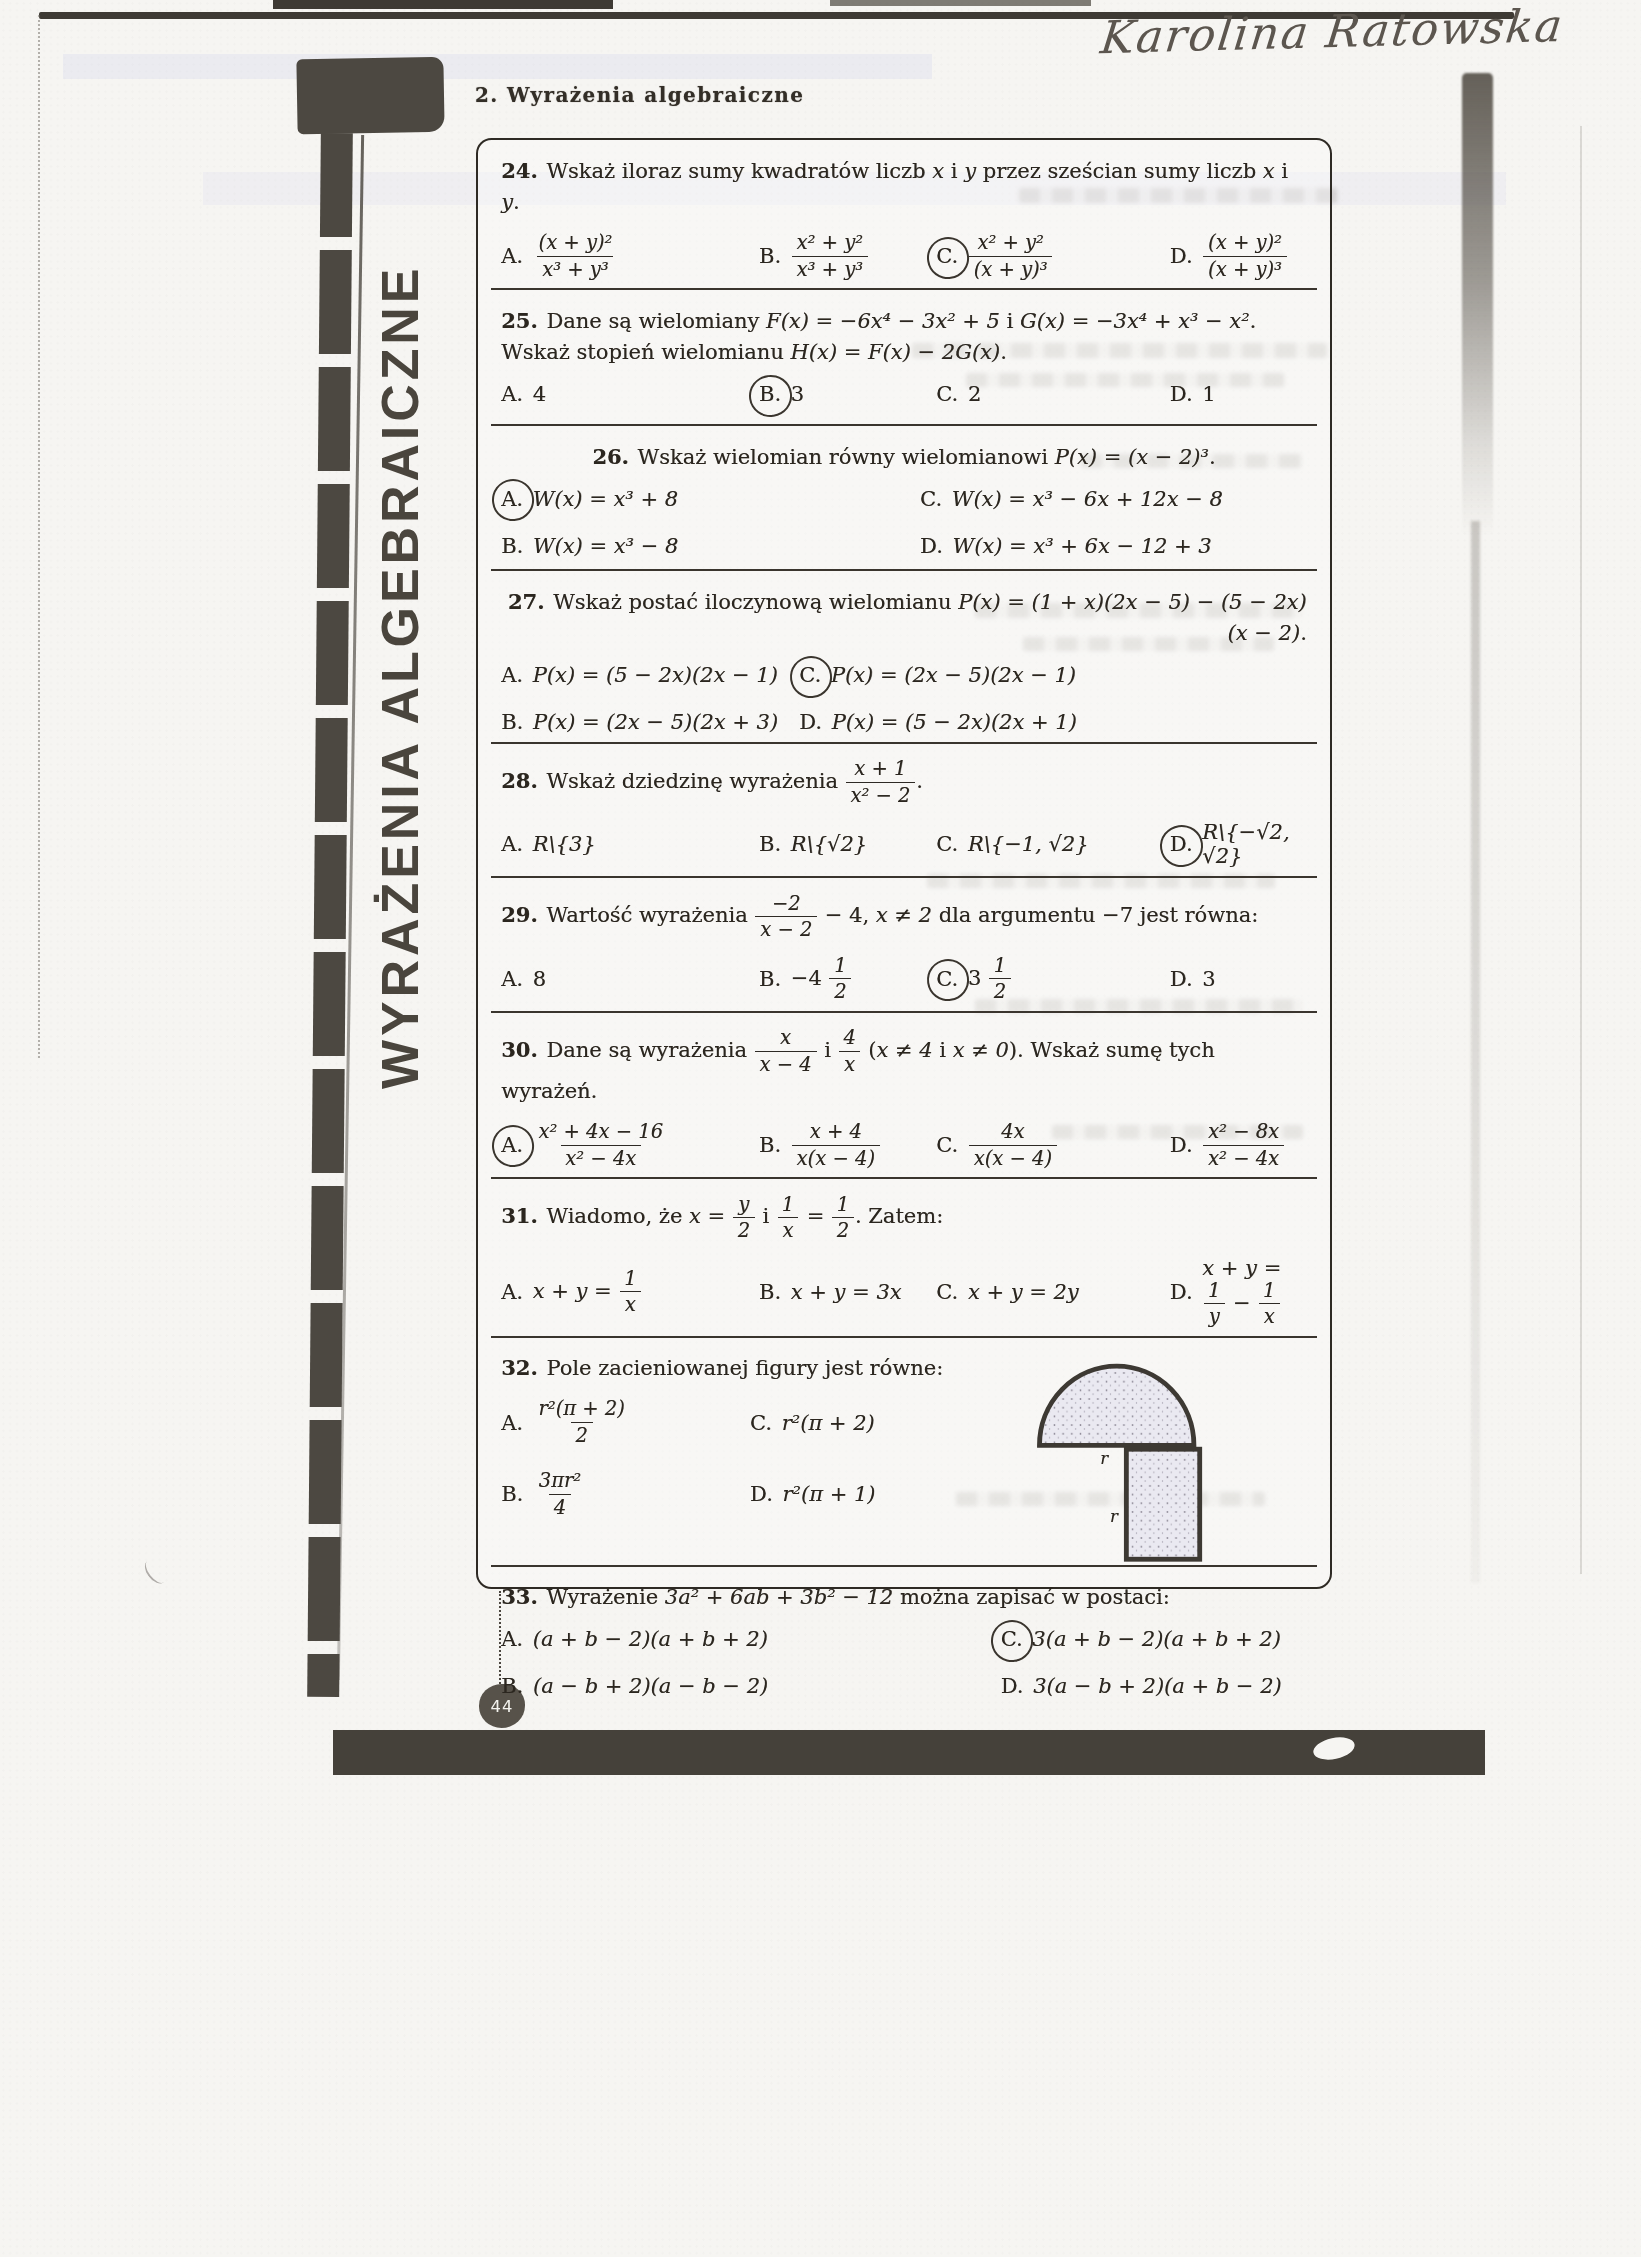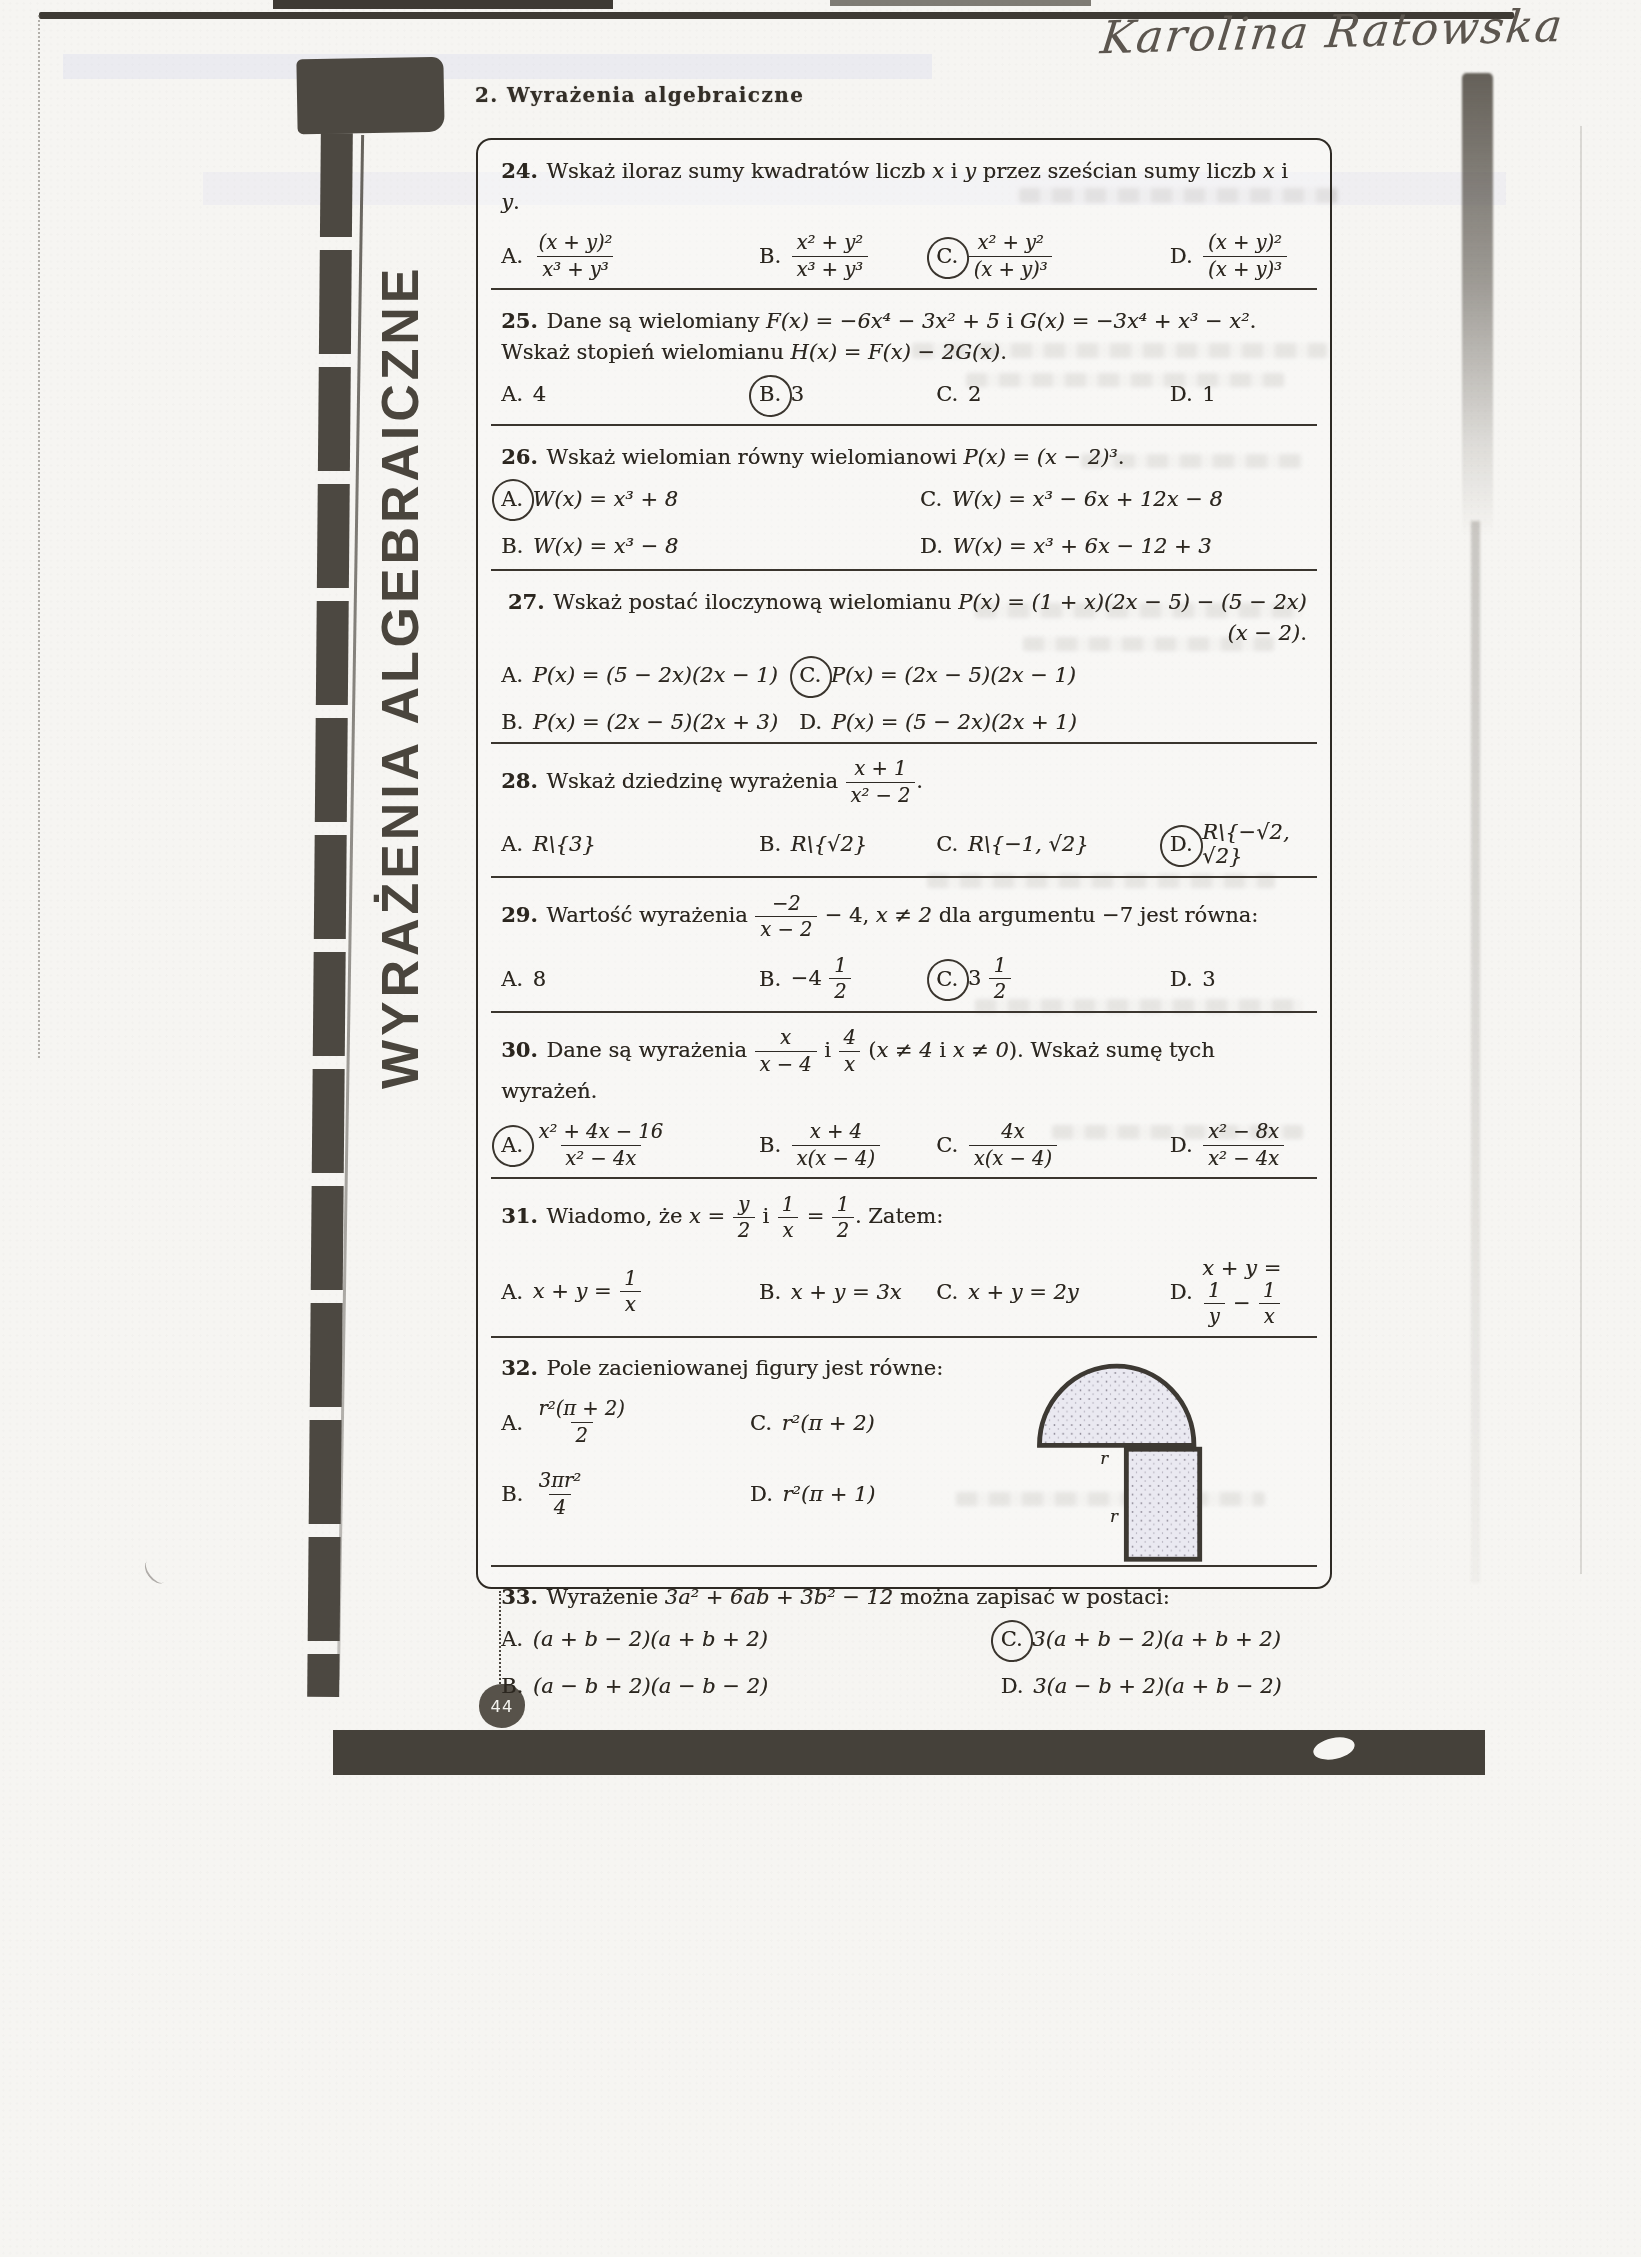--- a/index.html
+++ b/index.html
@@ -53,21 +53,21 @@
     font-family:"DejaVu Sans", sans-serif;font-size:16.4px;letter-spacing:1px;}
 
   
   .qbox{left:476px;top:138px;width:856px;height:1451px;border:2.9px solid #2e2a24;border-radius:15.4px;
     box-sizing:border-box;background:rgba(253,253,251,.35);z-index:2;
     text-shadow:0.3px 0.3px 0.4px rgba(40,35,28,.5);}
   .question{position:relative;margin:0 12.6px;padding:14.5px 10.6px 7.7px;box-sizing:border-box;}
   .question:not(:last-child){border-bottom:2.4px solid #3a352e;}
   .question:nth-child(1){min-height:147px;}
   .question:nth-child(2){min-height:136px;}
-  .question:nth-child(3){min-height:145px;}
+  .question:nth-child(3){min-height:145px;text-align:center;}
   .question:nth-child(4){min-height:136px;text-align:right;}
   .question:nth-child(5){min-height:117px;}
   .question:nth-child(6){min-height:113px;}
   .question:nth-child(7){min-height:128px;}
   .question:nth-child(8){min-height:113px;}
   .question:nth-child(9){min-height:229px;}
   .question:nth-child(10){min-height:145px;}
 
   .prompt{font-size:21px;line-height:1.5;}
   .qnum{font-weight:700;margin-right:8.7px;}

